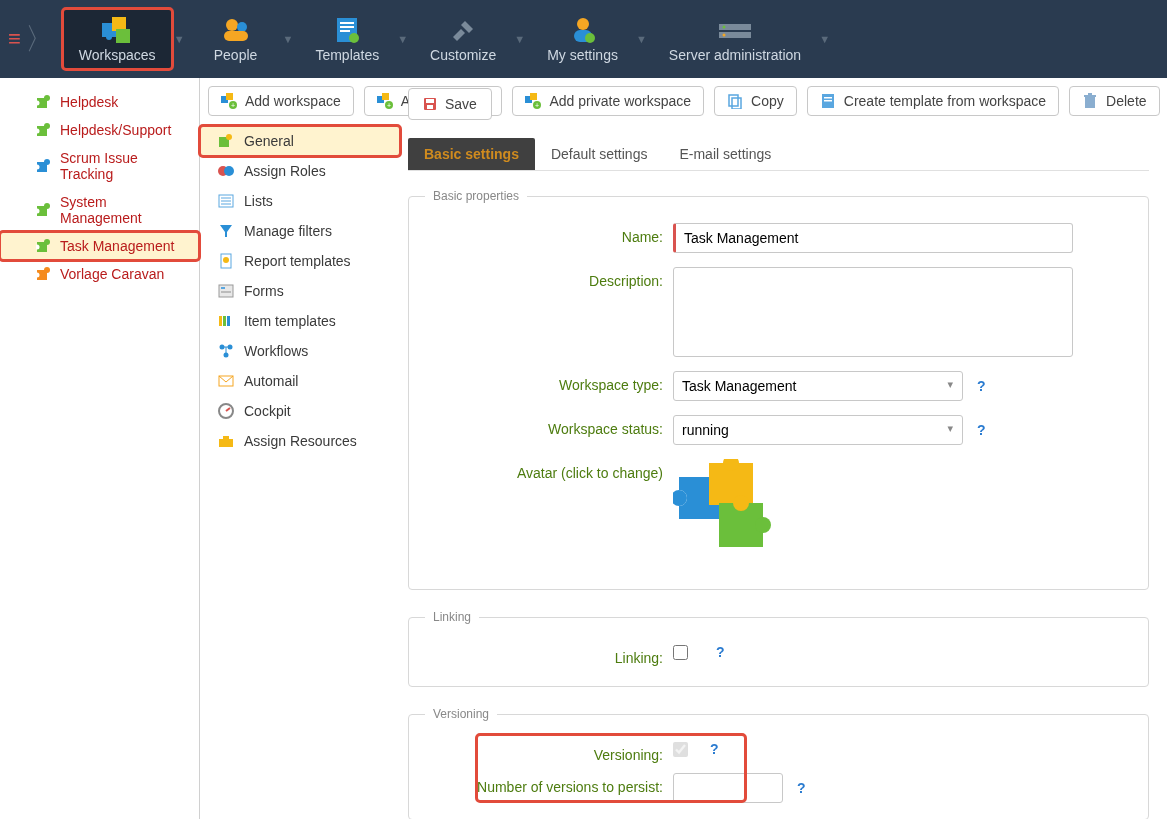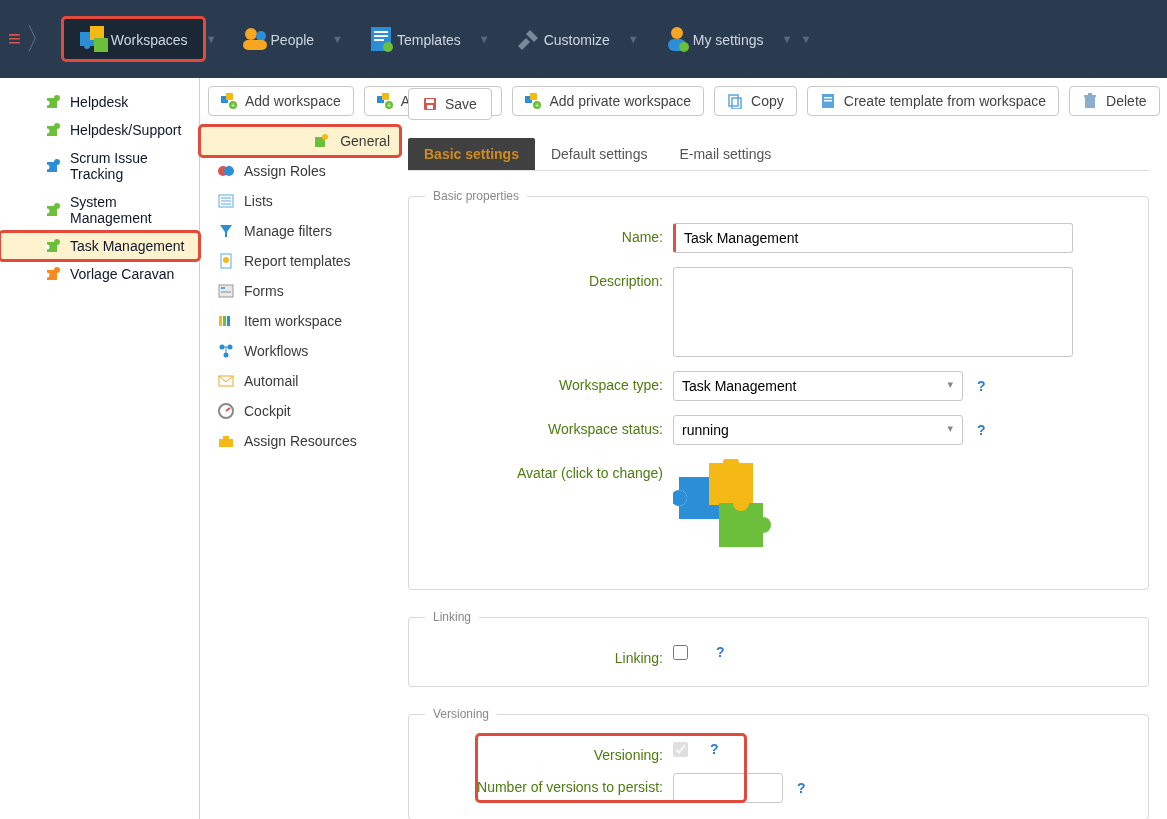--- a/index.html
+++ b/index.html
@@ -2,39 +2,39 @@
 <html><head>
 <meta charset="utf-8">
 <style>
   * { box-sizing: border-box; margin: 0; padding: 0; }
   body { font-family: "Segoe UI", Arial, sans-serif; font-size: 14px; color: #333; background: #fff; }
   
   
   .topnav { background: #2a3b50; height: 78px; display: flex; align-items: center; padding: 0 8px; }
   .nav-hamburger { color: #d9534f; font-size: 22px; margin-right: 4px; cursor: pointer; }
   .nav-arrow { color: #5a6a7b; font-size: 30px; margin-right: 8px; }
-  .nav-item { display: flex; flex-direction: row; align-items: center; color: #cfd8e2; padding: 6px 16px; cursor: pointer; position: relative; min-width: 90px; }
+  .nav-item { display: flex; flex-direction: column; align-items: center; color: #cfd8e2; padding: 6px 16px; cursor: pointer; position: relative; min-width: 90px; }
   .nav-item.active { background: #1c2735; }
   .nav-item .nav-icon { width: 32px; height: 30px; display: flex; align-items: center; justify-content: center; }
   .nav-item .nav-label { font-size: 14px; margin-top: 2px; }
   .nav-sep { color: #5a6a7b; font-size: 11px; margin: 0 6px 0 2px; }
   .hl-red { outline: 3px solid #e24b3b; outline-offset: -1px; border-radius: 3px; }
   
   
   .main { display: flex; height: calc(819px - 78px); }
   .col-left { width: 200px; border-right: 1px solid #d0d0d0; padding-top: 10px; position: relative; }
   .col-mid { width: 200px; padding-top: 48px; position: relative; }
   .col-right { flex: 1; padding: 0; position: relative; }
   
   
-  .tree-item { display: flex; align-items: center; padding: 6px 10px 6px 46px; cursor: pointer; color: #0f172a; }
+  .tree-item { display: flex; align-items: center; padding: 6px 10px 6px 36px; cursor: pointer; color: #b91c1c; }
   .tree-item.selected { background: #fff3cf; }
   .tree-item .puzzle { width: 16px; height: 16px; margin-right: 8px; flex-shrink: 0; }
   .setting-item { display: flex; align-items: center; padding: 7px 10px 7px 18px; cursor: pointer; color: #3a3a3a; }
-  .setting-item.selected { background: #fff3cf; justify-content: flex-end; }
+  .setting-item.selected { background: #fff3cf; }
   .setting-item .sicon { width: 16px; height: 16px; margin-right: 10px; flex-shrink: 0; display: inline-flex; align-items: center; justify-content: center; }
   
   
   .toolbar { position: absolute; left: 208px; top: 86px; display: flex; gap: 10px; }
   .tbtn { display: inline-flex; align-items: center; background: #fff; border: 1px solid #c8c8c8; border-radius: 4px; padding: 6px 12px; font-size: 14px; color: #444; cursor: pointer; justify-content: flex-end; }
   .tbtn .tbtn-icon { width: 16px; height: 16px; margin-right: 8px; }
   
   
   .right-inner { padding: 10px 18px 0 8px; }
   .savebar { margin-bottom: 18px; }
@@ -127,20 +127,31 @@
       <svg width="26" height="28">
           <circle cx="13" cy="8" r="6" fill="#f5a623"></circle>
           <rect x="4" y="14" width="18" height="12" rx="6" fill="#2a8fd6"></rect>
           <circle cx="20" cy="22" r="5" fill="#6bbf3b"></circle>
         </svg>
     </span>
     <span class="nav-label">My settings</span>
   </div>
   <span class="nav-sep">▼</span>
 
+  <div class="nav-item" style="min-width:150px">
+    <span class="nav-icon">
+      <svg width="34" height="20">
+          <rect x="0" y="4" width="34" height="6" fill="#7a8a9a"></rect>
+          <rect x="0" y="12" width="34" height="6" fill="#7a8a9a"></rect>
+          <circle cx="5" cy="7" r="1.5" fill="#6bbf3b"></circle>
+          <circle cx="5" cy="15" r="1.5" fill="#f5a623"></circle>
+        </svg>
+    </span>
+    <span class="nav-label">Server administration</span>
+  </div>
   <span class="nav-sep">▼</span>
 </div>
 
 <div class="toolbar">
   <button class="tbtn">
     <span class="tbtn-icon"><svg width="16" height="16">
           <rect x="0" y="3" width="7" height="7" fill="#2a8fd6"></rect>
           <rect x="5" y="0" width="7" height="7" fill="#f5b915"></rect>
           <circle cx="12" cy="12" r="4" fill="#6bbf3b"></circle>
           <text x="12" y="15" font-size="7" fill="#fff" text-anchor="middle">+</text>
@@ -304,21 +315,21 @@
           <span>Forms</span>
         </div>
         <div class="setting-item">
           <span class="sicon">
             <svg width="16" height="16">
               <rect x="1" y="3" width="3" height="10" fill="#f5b915"></rect>
               <rect x="5" y="3" width="3" height="10" fill="#6bbf3b"></rect>
               <rect x="9" y="3" width="3" height="10" fill="#2a8fd6"></rect>
             </svg>
           </span>
-          <span>Item workspace</span>
+          <span>Item templates</span>
         </div>
         <div class="setting-item">
           <span class="sicon">
             <svg width="16" height="16">
               <circle cx="4" cy="4" r="2.5" fill="#2a8fd6"></circle>
               <circle cx="12" cy="4" r="2.5" fill="#2a8fd6"></circle>
               <circle cx="8" cy="12" r="2.5" fill="#2a8fd6"></circle>
               <line x1="4" y1="4" x2="12" y2="4" stroke="#2a8fd6"></line>
               <line x1="8" y1="4" x2="8" y2="12" stroke="#2a8fd6"></line>
             </svg>

